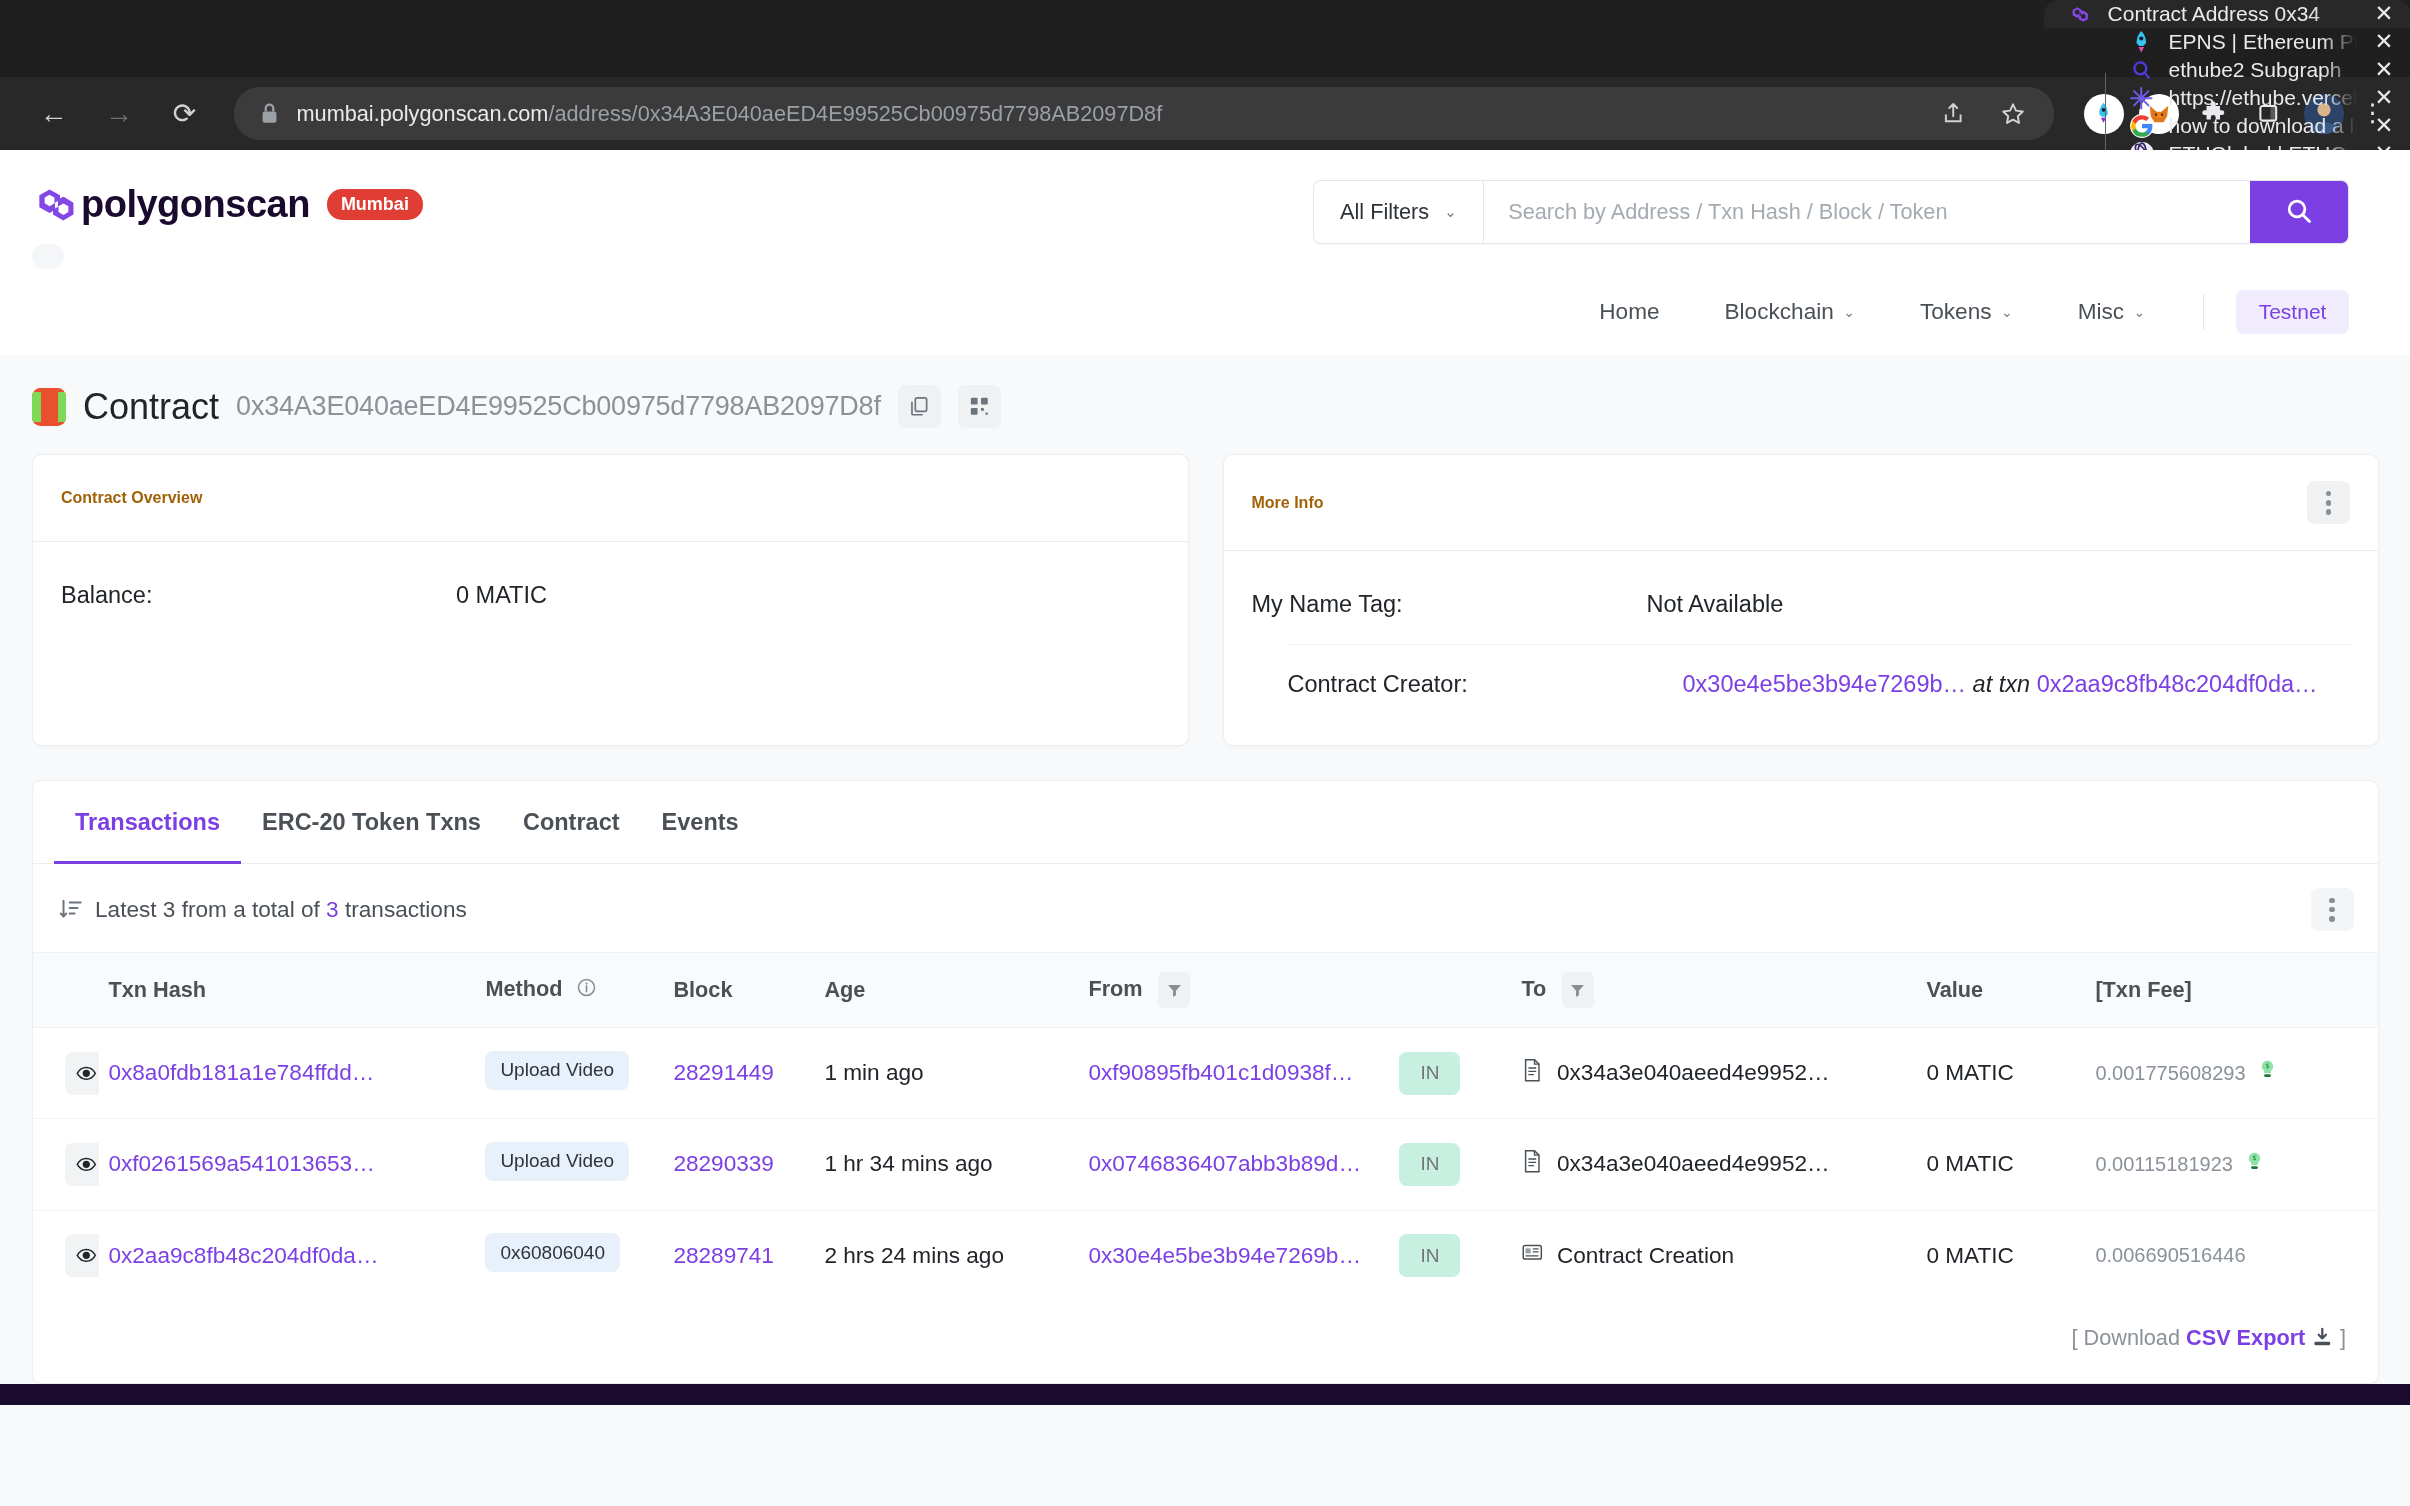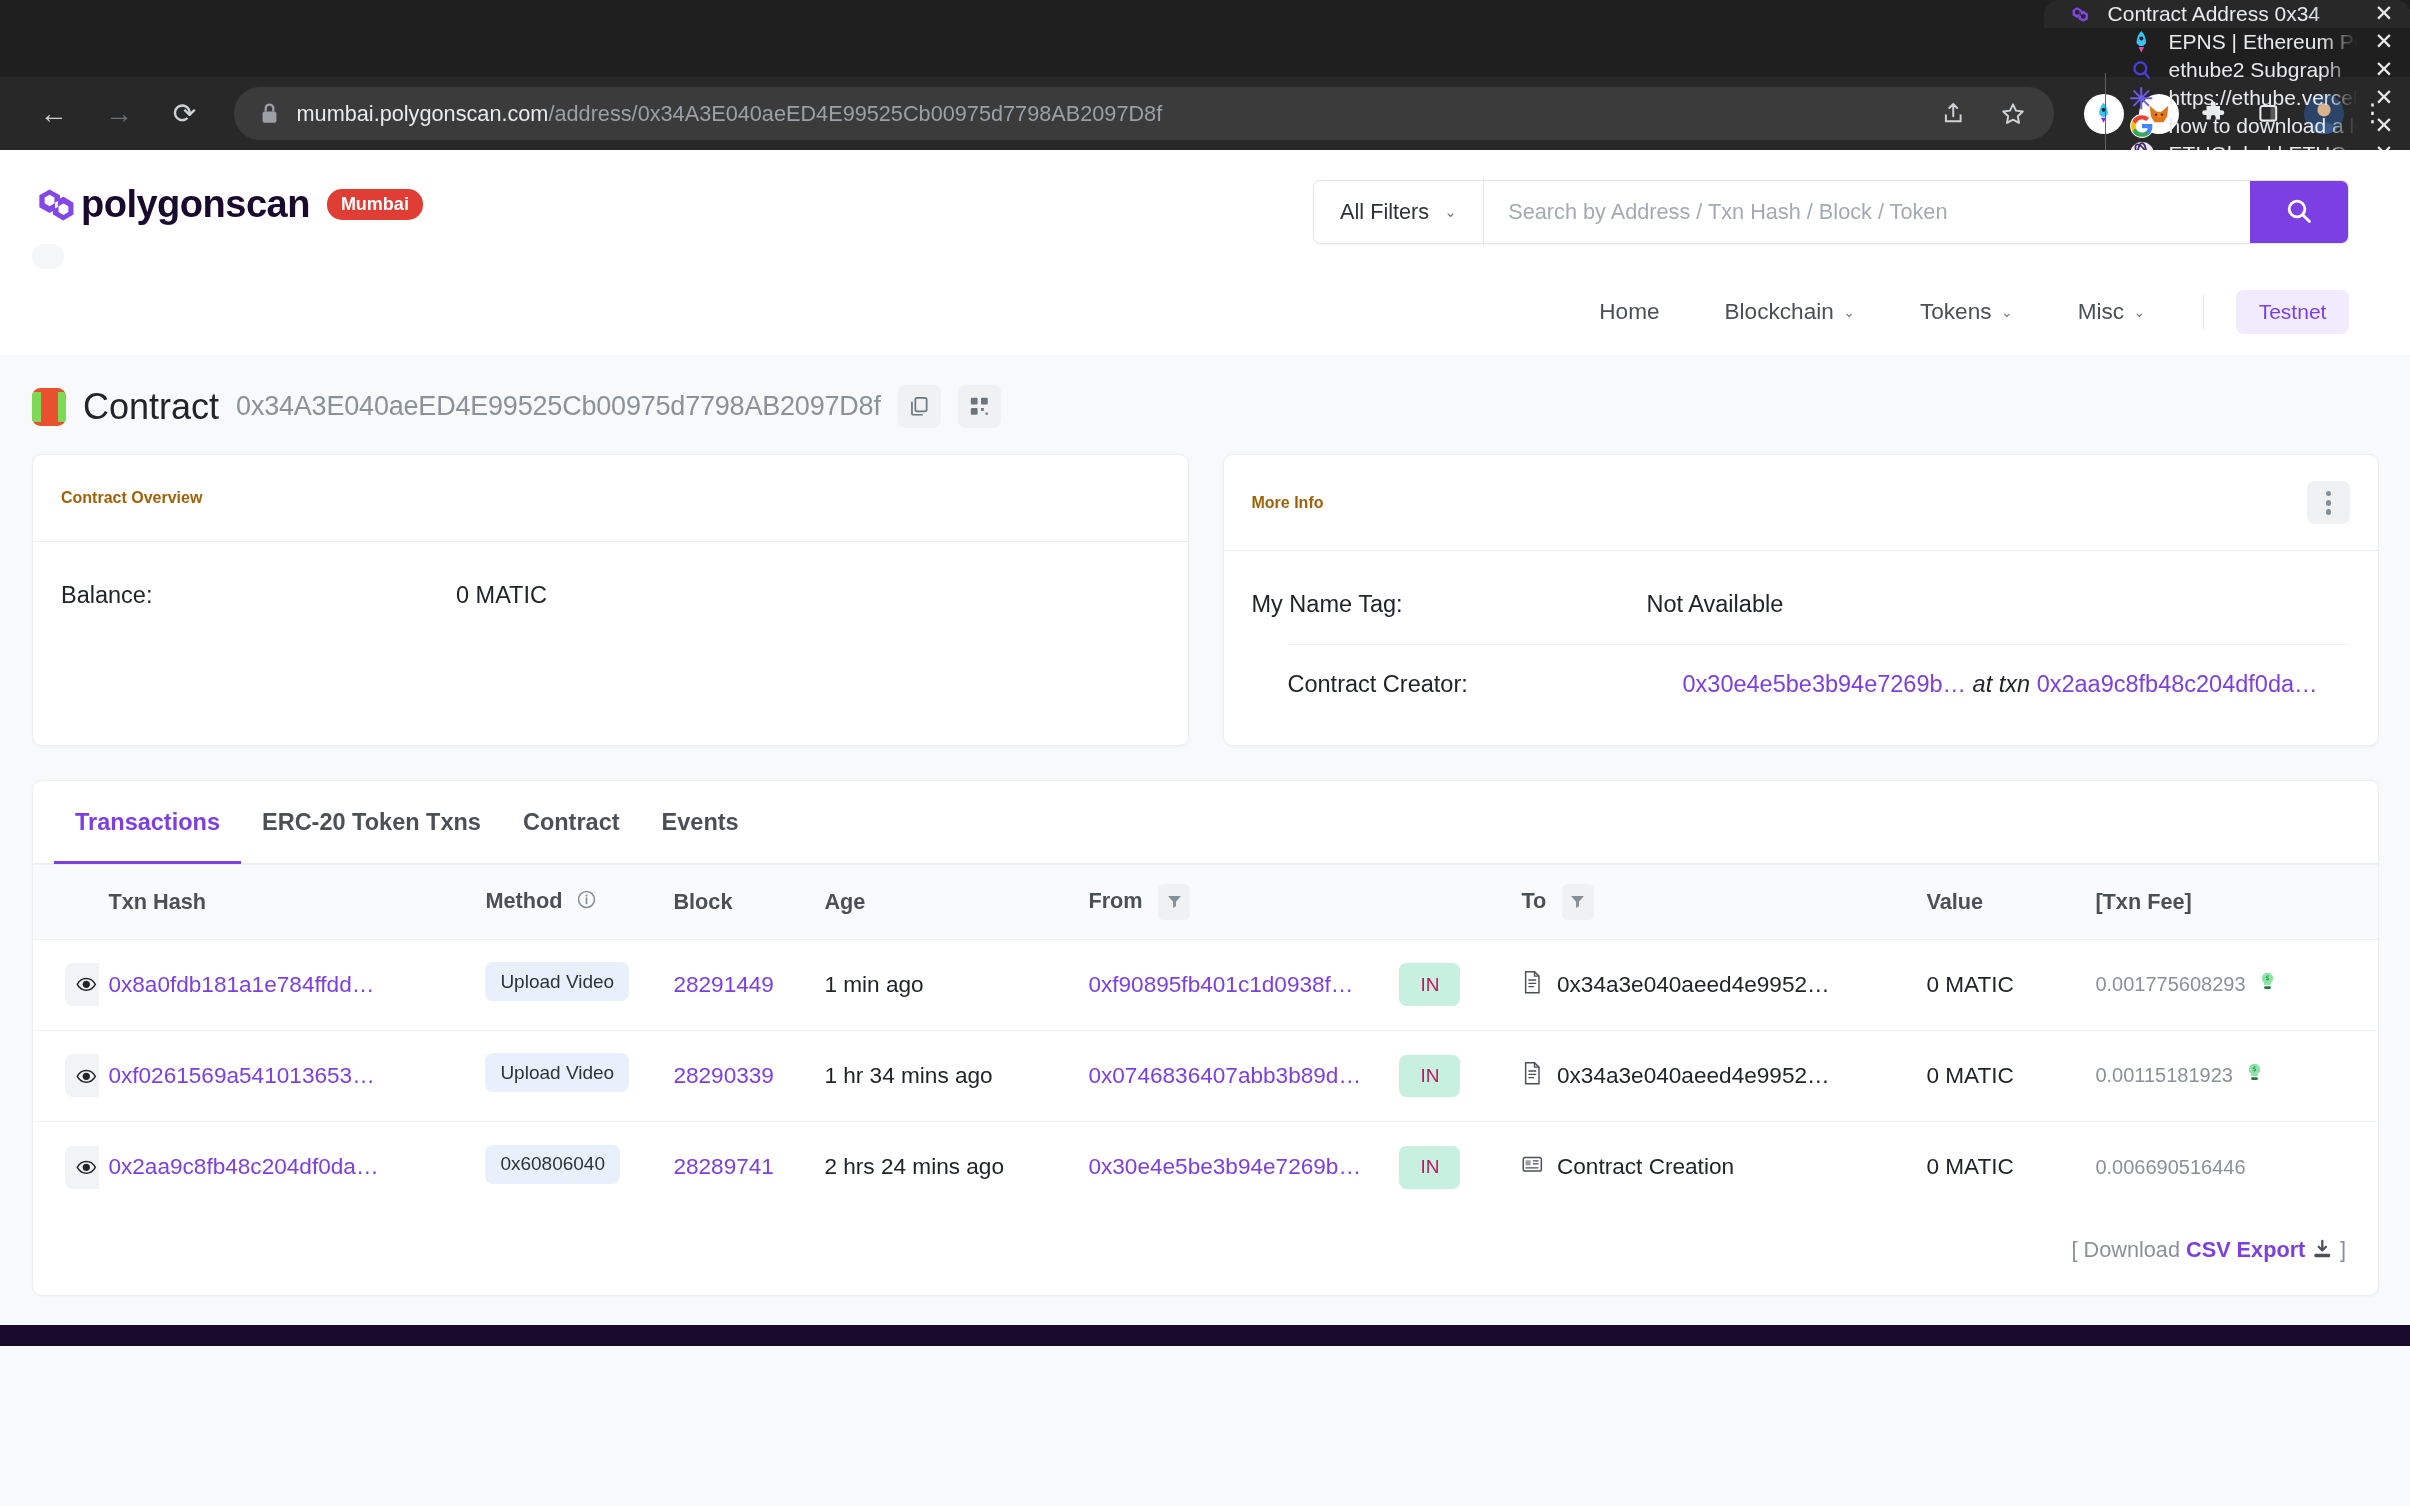--- a/index.html
+++ b/index.html
@@ -403,21 +403,21 @@
     font-size: 19px;
     padding: 8.5px 15px;
     border-radius: 7.5px;
     max-width: 100%;
     overflow: hidden;
     text-overflow: ellipsis;
   }
   .dir-pill {
     display: inline-block;
     background: #c8f0e0;
-    color: #be185d;
+    color: #737373;
     font-size: 19px;
     font-weight: 400;
     padding: 10.4px 21px;
     border-radius: 7.5px;
   }
   .to-cell { display: flex; align-items: center; gap: 13px; }
   .fee-cell { display: flex; align-items: center; gap: 11.3px; color: #8a9199; font-size: 20px; }
   .value-cell { font-size: 22.6px; color: #212529; }
   .hdr-filter {
     display: inline-flex; align-items: center; justify-content: center;
@@ -721,20 +721,36 @@
 
     <div class="table-card">
 
       <div class="tabs">
         <div class="tab-item active">Transactions</div>
         <div class="tab-item">ERC-20 Token Txns</div>
         <div class="tab-item">Contract</div>
         <div class="tab-item">Events</div>
       </div>
 
+      <div class="table-toolbar">
+        <span class="toolbar-sort-icon">
+          <svg width="24.5" height="24.5" viewBox="0 0 20 20">
+                <path d="M4.5 3v13M4.5 16l-2.3-2.6M4.5 16l2.3-2.6" stroke="#6c757d" stroke-width="1.6" fill="none" stroke-linecap="round"></path>
+                <path d="M9.5 4.5h9M9.5 9h6.5M9.5 13.5h4" stroke="#6c757d" stroke-width="1.6" stroke-linecap="round"></path>
+              </svg>
+        </span>
+        <span class="toolbar-text"><span>Latest 3 from a total of</span> <b>3</b> <span>transactions</span></span>
+        <span class="toolbar-menu">
+          <span class="dots-v">
+                <i></i>
+                <i></i>
+                <i></i>
+              </span>
+        </span>
+      </div>
 
       <table class="txns">
         <thead>
           <tr>
             <th class="col-eye"></th>
             <th class="col-hash">Txn Hash</th>
             <th class="col-method">
               <span>Method</span>
               <span class="hdr-info">
                 <svg width="21" height="21" viewBox="0 0 20 20">

